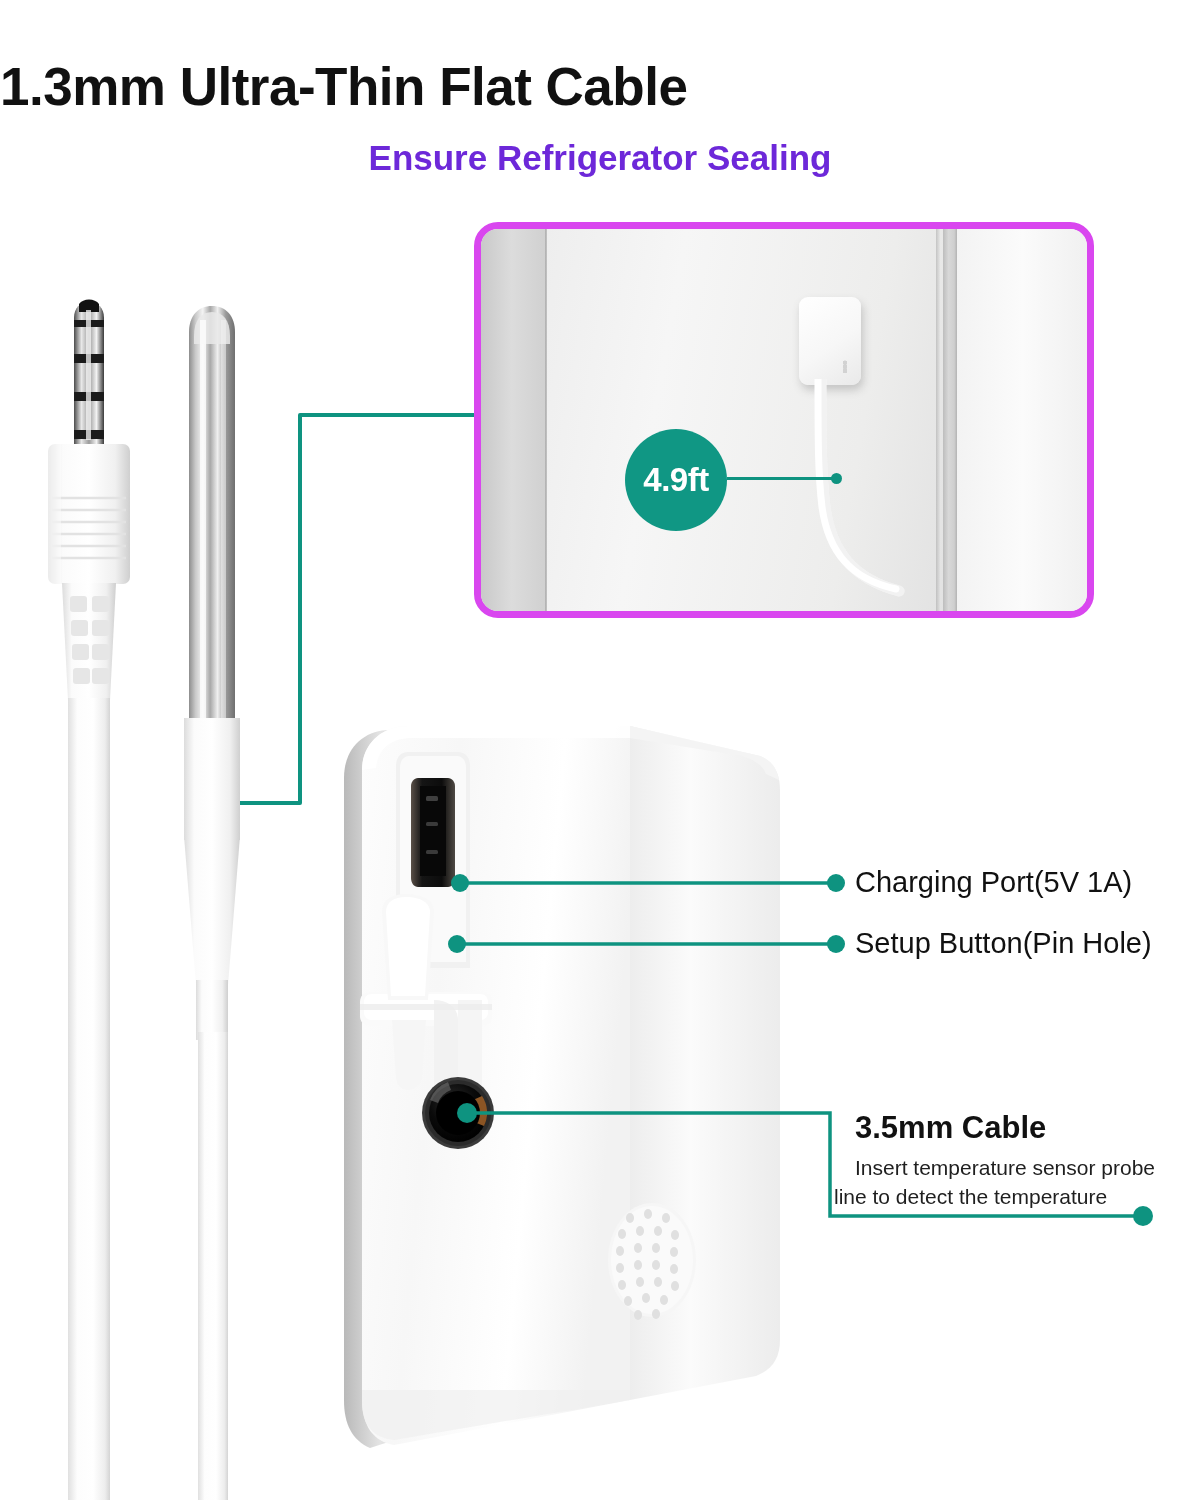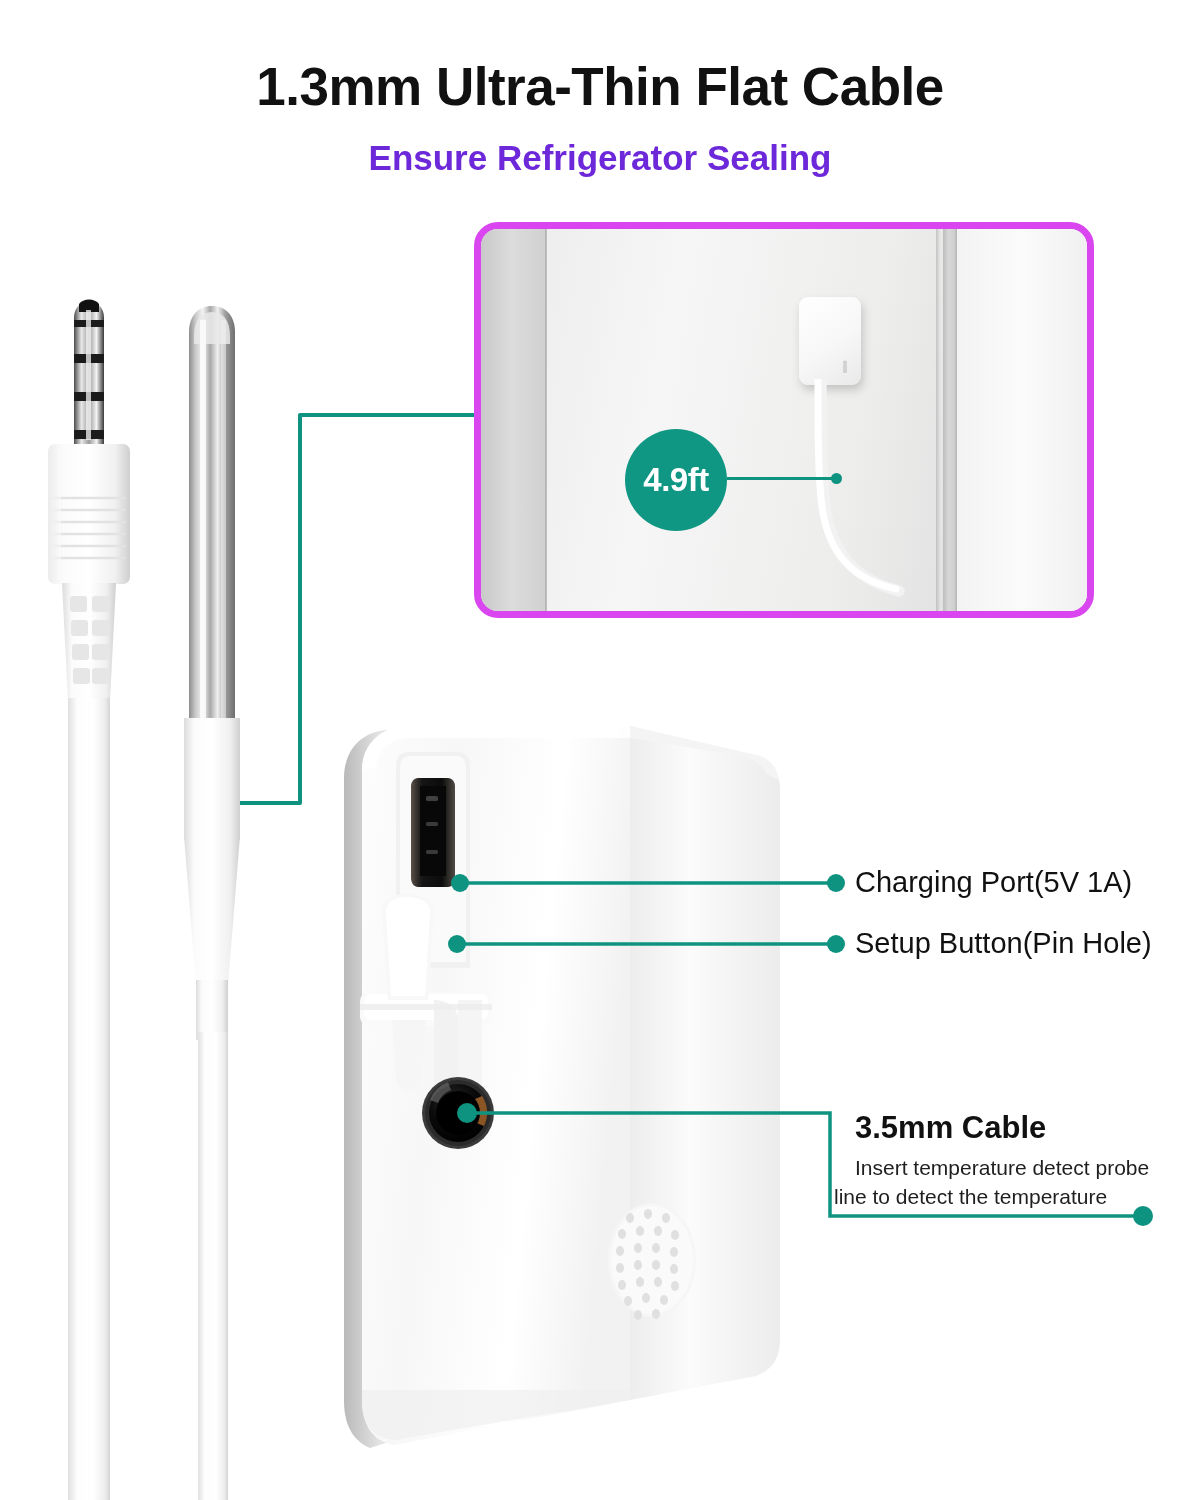--- a/index.html
+++ b/index.html
@@ -9,21 +9,20 @@
     font-family:"Liberation Sans", sans-serif;
     color:#1a1a1a;
     position:relative;
     overflow:hidden;
   }
   .stage{position:absolute;left:0;top:0;width:1200px;height:1500px;}
 
   
   .title{
     position:absolute;left:0;top:56px;width:1200px;
-    text-align:center;
     font-size:53px;font-weight:bold;letter-spacing:-0.5px;
     color:#111111;
   }
   .subtitle{
     position:absolute;left:0;top:138px;width:1200px;
     text-align:center;
     font-size:35px;font-weight:bold;
     color:#6d28d9;
   }
 
@@ -365,17 +364,17 @@
       <circle cx="1143" cy="1216" r="10" fill="#0e9380"></circle>
     </g>
   </svg>
 
   <div class="co-label" style="left:855px;top:866px;">Charging Port(5V 1A)</div>
 
   <div class="co-label" style="left:855px;top:927px;">Setup Button(Pin Hole)</div>
 
   <div class="co-title" style="left:855px;top:1110px;">3.5mm Cable</div>
 
-  <div class="co-sub" style="left:855px;top:1153px;">Insert temperature detect probe</div>
+  <div class="co-sub" style="left:855px;top:1153px;">Insert temperature sensor probe</div>
 
   <div class="co-sub" style="left:834px;top:1182px;">line to detect the temperature</div>
 
 </div>
 
 </body></html>

